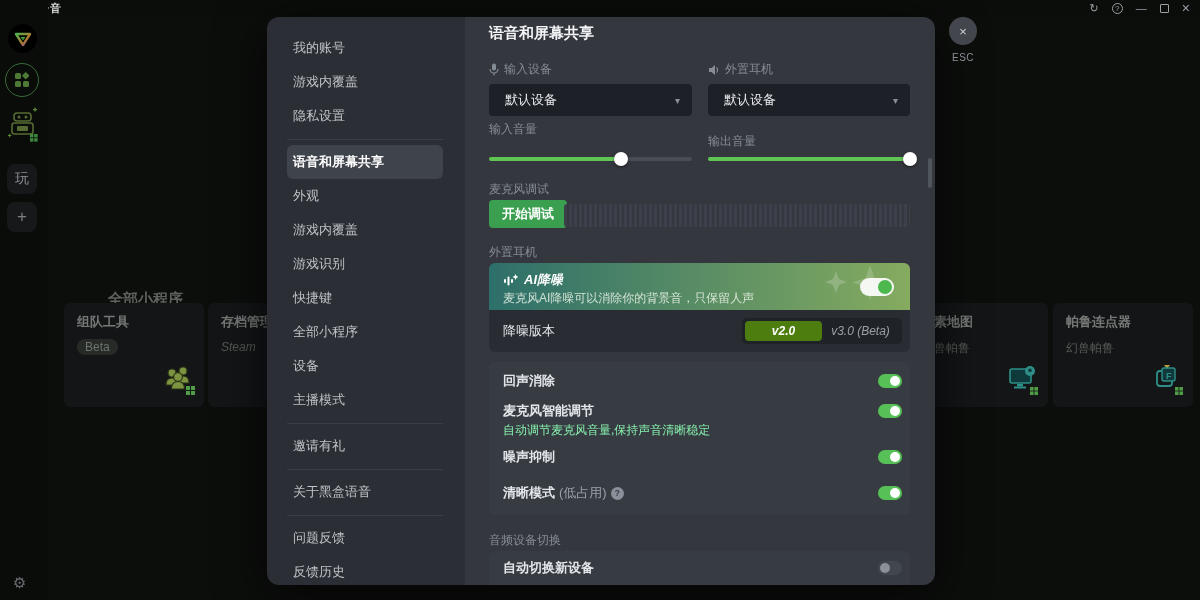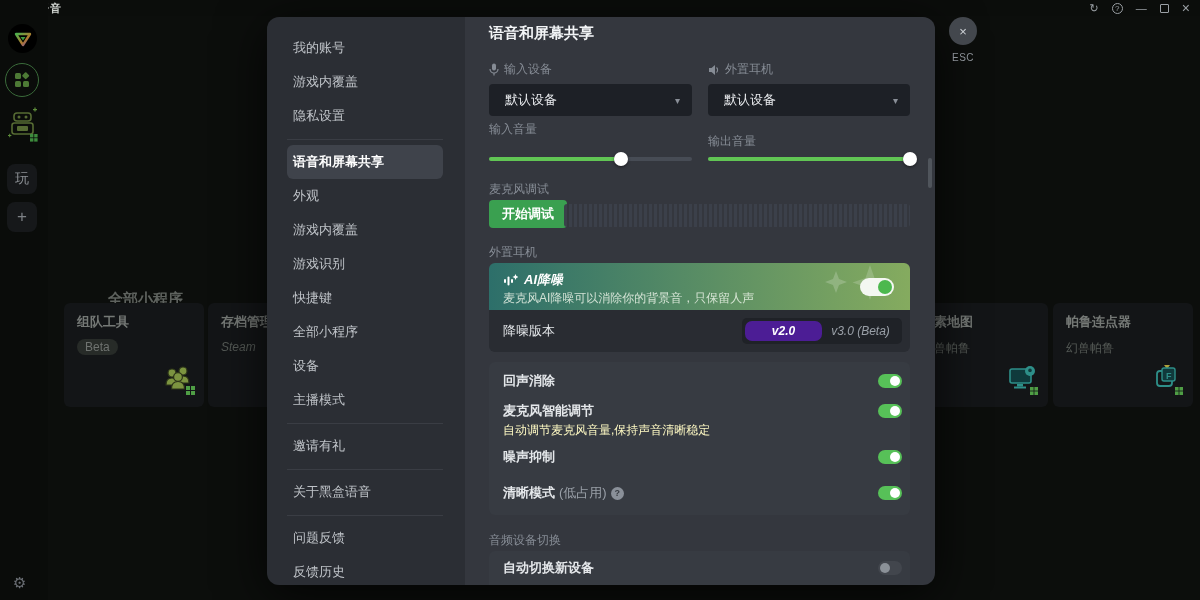--- a/index.html
+++ b/index.html
@@ -64,29 +64,29 @@
   .toggle .knob { position:absolute; left:2px; top:2px; width:10px; height:10px; border-radius:50%; background:#8b9198; }
   .toggle.on { background:#57c158; }
   .toggle.on .knob { left:auto; right:2px; background:#ffffff; }
   .banner-toggle { position:absolute; right:16px; top:15px; width:34px; height:18px; border-radius:9px; background:#f4f7f2; cursor:pointer; }
   .banner-toggle .knob { position:absolute; right:2px; top:2px; width:14px; height:14px; border-radius:50%; background:#4cb84e; }
 
   .version-row { position:absolute; left:24px; top:293px; width:421px; height:42px; background:#292c32; border-radius:0 0 6px 6px; display:flex; align-items:center; padding:0 8px 0 14px; }
   .version-row .lbl { flex:1; font-size:13px; color:#e4e7ea; }
   .seg { width:160px; height:26px; background:#1f2227; border-radius:5px; display:flex; align-items:center; padding:3px; }
   .seg .opt { flex:1; height:20px; display:flex; align-items:center; justify-content:center; font-size:12px; font-style:italic; color:#9aa0a8; border-radius:4px; cursor:pointer; }
-  .seg .opt.sel { background:#4c1d95; color:#fff; font-weight:bold;border-radius:7px; }
+  .seg .opt.sel { background:#4d7c0f; color:#fff; font-weight:bold; }
 
   .panel { position:absolute; left:24px; width:421px; background:#373b42; border-radius:6px; }
   .panel-1 { top:345px; height:153px; }
   .panel-2 { top:534px; height:34px; border-radius:6px 6px 0 0; }
   .prow { position:absolute; left:14px; right:8px; display:flex; align-items:center; }
   .prow .lbl { flex:1; font-size:13px; color:#e4e7ea; font-weight:bold; display:flex; align-items:center; gap:4px; }
   .prow .lbl .suffix { color:#9aa0a8; font-weight:normal; }
-  .pdesc { position:absolute; left:14px; font-size:12px; color:#fef9c3; }
+  .pdesc { position:absolute; left:14px; font-size:12px; color:#86efac; }
   .help { width:13px; height:13px; border-radius:50%; background:#8a9099; color:#373b42; font-size:9px; font-weight:bold; display:inline-flex; align-items:center; justify-content:center; cursor:pointer; font-style:normal; }
 
   .scrollthumb { position:absolute; right:3px; top:141px; width:4px; height:30px; border-radius:2px; background:#50555c; cursor:pointer; }
 
   
   .close-wrap { position:absolute; left:949px; top:17px; z-index:11; text-align:center; width:28px; }
   .close-btn { width:28px; height:28px; border-radius:50%; background:#43474d; color:#cfd3d7; font-size:13px; display:flex; align-items:center; justify-content:center; cursor:pointer; }
   .esc { margin-top:7px; font-size:10px; color:#8b9096; letter-spacing:.5px; }
 </style>
 </head>

